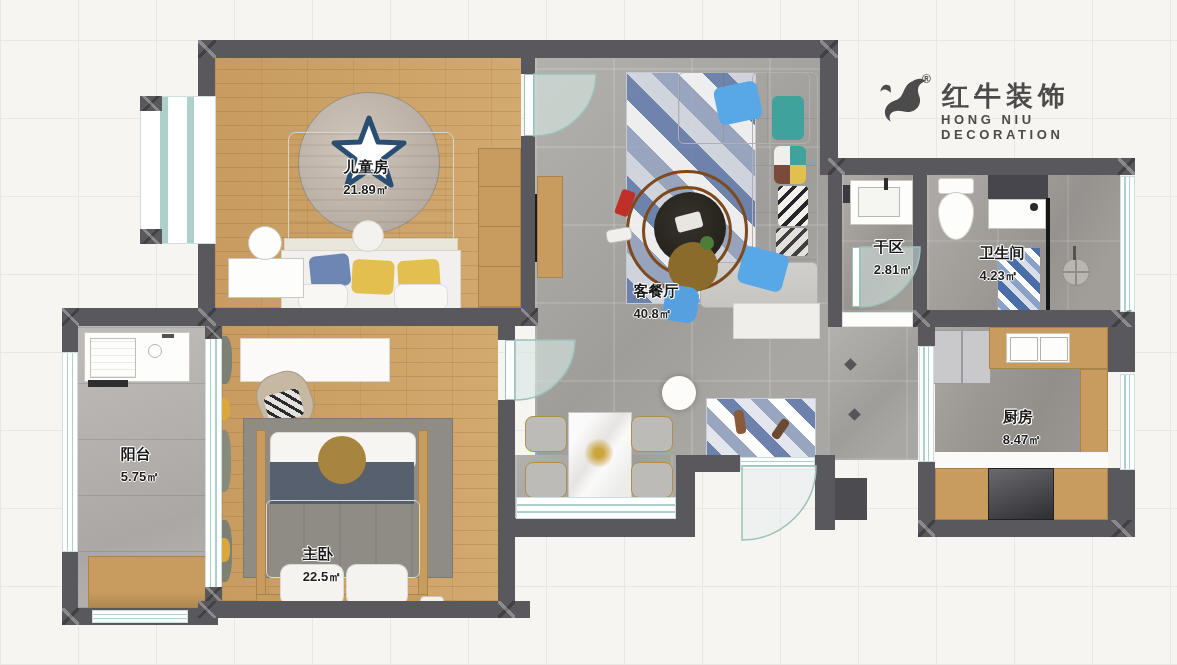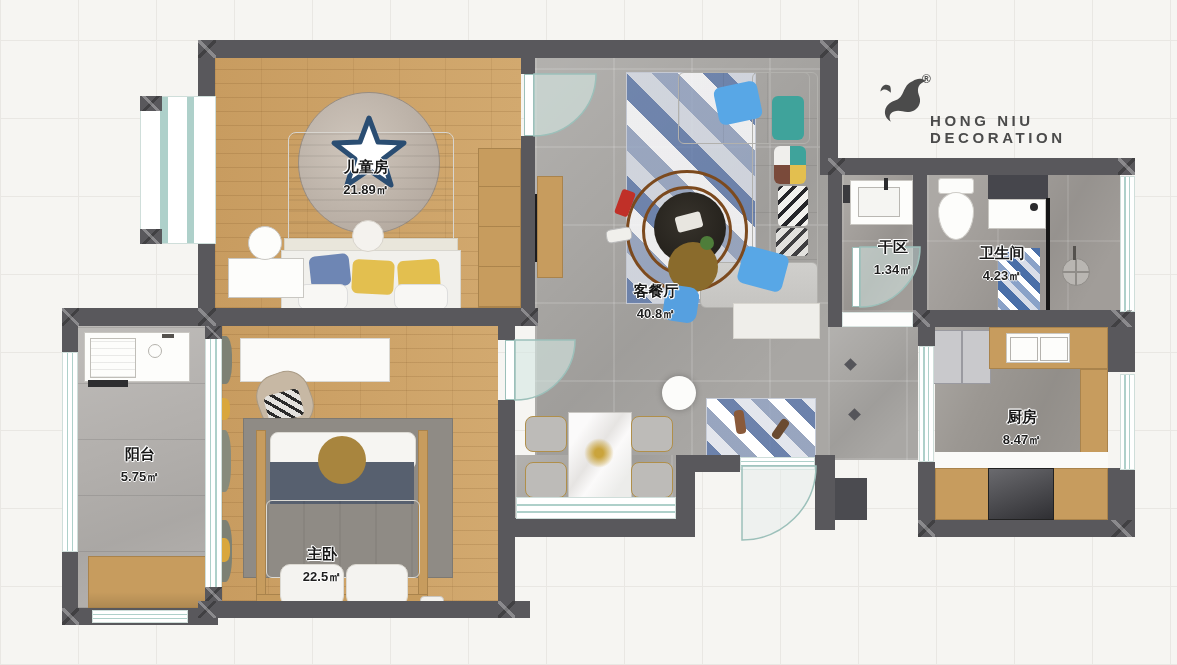--- a/index.html
+++ b/index.html
@@ -39,29 +39,29 @@
   .whitebox{background:#fdfdfb;border:1px solid #c9c7c2;box-sizing:border-box}
   .leaf{background:#fff;border:1px solid #9cc0ba;box-sizing:border-box}
   .sofa{background:linear-gradient(#d0cfcc,#c5c4c1);border:1px solid #b2b1ad;border-radius:6px;box-sizing:border-box}
   .circ{border-radius:50%}
   .rug-pat{background:repeating-linear-gradient(45deg,rgba(93,121,174,.85) 0 18px,rgba(215,220,230,.95) 18px 36px,rgba(148,165,198,.85) 36px 54px,rgba(250,250,252,.95) 54px 72px)}
   .mat-pat{background:repeating-linear-gradient(45deg,rgba(93,121,174,.8) 0 12px,rgba(230,233,240,.95) 12px 24px,rgba(148,165,198,.8) 24px 36px,#fff 36px 48px)}
   .mosaic{background:repeating-linear-gradient(45deg,#4a6fa8 0 8px,#d8dde8 8px 14px,#8aa2c8 14px 20px,#fff 20px 26px)}
   .zebra{background:repeating-linear-gradient(45deg,#2a2a2a 0 3px,#e4e2de 3px 8px);border-radius:5px}
   .zigzag{background:repeating-linear-gradient(135deg,#26262a 0 4px,#f2f1ee 4px 10px);border-radius:4px}
   
-  .room-label{position:absolute;transform:translateX(-50%);text-align:center;white-space:nowrap;z-index:40}
+  .room-label{position:absolute;transform:translateX(-50%);white-space:nowrap;z-index:40}
   .rname{font-size:15px;font-weight:bold;color:#161616;
      text-shadow:-1px 0 #fff,1px 0 #fff,0 -1px #fff,0 1px #fff,1px 1px #fff,-1px -1px #fff}
   .rarea{font-size:13px;font-weight:bold;color:#1d1d1d;margin-top:4px;
      text-shadow:-1px 0 #fff,1px 0 #fff,0 -1px #fff,0 1px #fff}
   
   #logo{position:absolute;left:878px;top:70px;width:230px;height:64px;z-index:50;color:#4b4b4b}
   #logo .cn{position:absolute;left:64px;top:8px;font-size:27px;font-weight:bold;letter-spacing:5px;color:#4b4b4b}
-  #logo .en{position:absolute;left:52px;top:42px;font-size:15px;font-weight:bold;letter-spacing:3.6px;color:#4b4b4b}
+  #logo .en{position:absolute;left:63px;top:42px;font-size:13px;font-weight:bold;letter-spacing:3.6px;color:#4b4b4b}
   #logo .reg{position:absolute;left:44px;top:2px;font-size:12px;font-weight:bold}
   .z1{z-index:1}.z2{z-index:4}.z3{z-index:10}.z4{z-index:14}.z5{z-index:16}.z6{z-index:20}
 </style>
 </head>
 <body>
 
 <div id="canvas">
 
   <div class="abs wood z1" style="left:215px;top:58px;width:306px;height:250px"></div>
   <div class="abs tile z1" style="left:535px;top:58px;width:293px;height:402px"></div>
@@ -248,21 +248,21 @@
   <div class="room-label" style="left:366px;top:158px">
     <div class="rname">儿童房</div>
     <div class="rarea">21.89㎡</div>
   </div>
   <div class="room-label" style="left:656px;top:282px">
     <div class="rname">客餐厅</div>
     <div class="rarea">40.8㎡</div>
   </div>
   <div class="room-label" style="left:893px;top:238px">
     <div class="rname">干区</div>
-    <div class="rarea">1.34㎡</div>
+    <div class="rarea">2.81㎡</div>
   </div>
   <div class="room-label" style="left:1002px;top:244px">
     <div class="rname">卫生间</div>
     <div class="rarea">4.23㎡</div>
   </div>
   <div class="room-label" style="left:140px;top:445px">
     <div class="rname">阳台</div>
     <div class="rarea">5.75㎡</div>
   </div>
   <div class="room-label" style="left:322px;top:545px">
@@ -273,16 +273,17 @@
     <div class="rname">厨房</div>
     <div class="rarea">8.47㎡</div>
   </div>
 
   <div id="logo">
     <svg width="56" height="56" viewBox="0 0 48 48" style="position:absolute;left:0;top:4px">
       <path d="M30 6 C20 10 24 20 14 23 C5 26 3 36 11 41 C7 33 15 30 21 32 C31 35 39 27 35 18 C33 12 35 8 41 6 C37 3 33 4 30 6 Z
                M10 10 C6 8 3 10 2 15 C5 12 8 13 11 16 C11 13 11 11 10 10 Z" fill="#4b4b4b"></path>
     </svg>
     <span class="reg">®</span>
+    <span class="cn">红牛装饰</span>
     <span class="en">HONG NIU DECORATION</span>
   </div>
 
 </div>
 
 </body></html>

